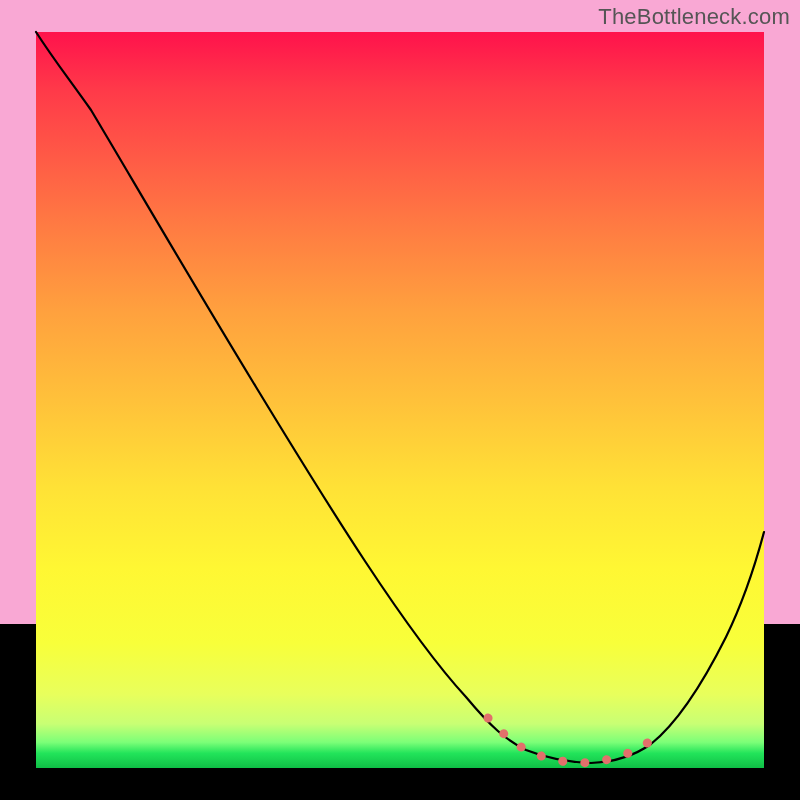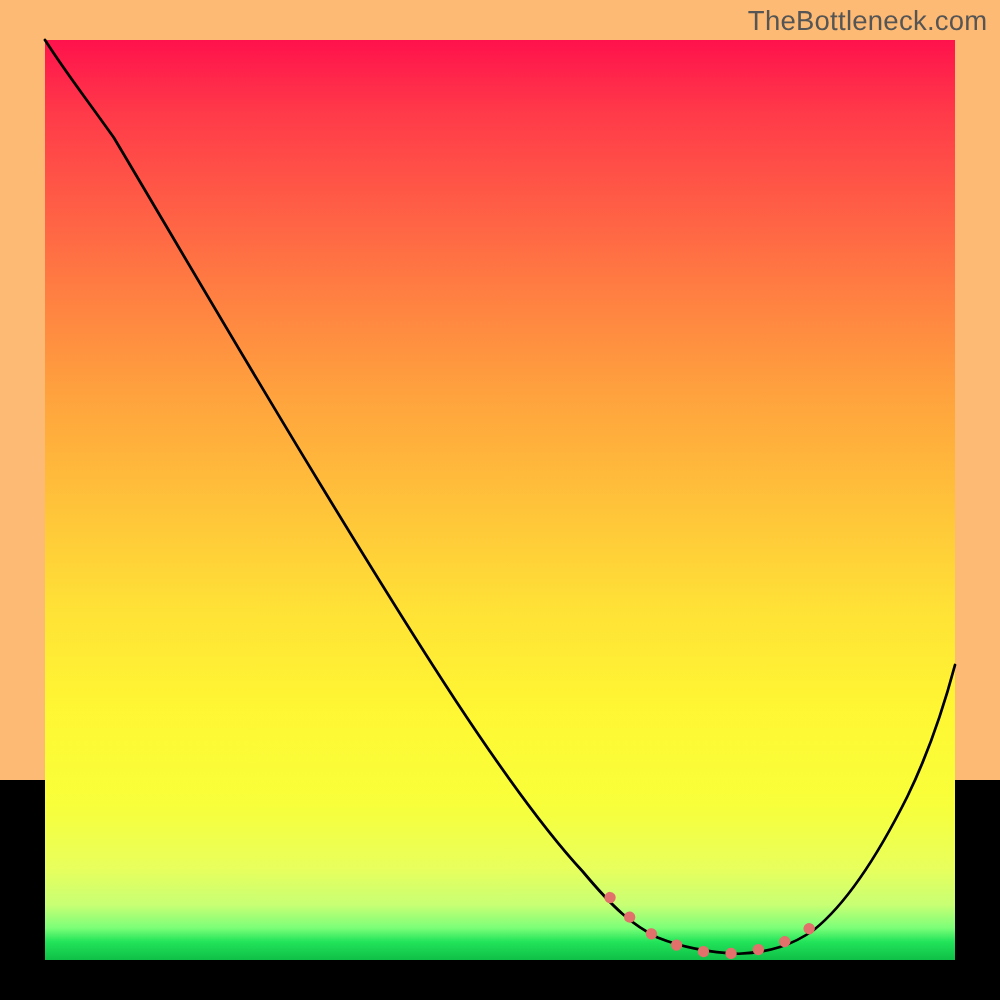--- a/index.html
+++ b/index.html
@@ -8,21 +8,21 @@
     width: 800px;
     height: 800px;
     background: #000;
     overflow: hidden;
     font-family: Arial, Helvetica, sans-serif;
   }
   .frame {
     position: relative;
     width: 800px;
     height: 624px;
-    background: #fdba74;
+    background: #f9a8d4;
   }
   .watermark {
     position: absolute;
     top: 4px;
     right: 10px;
     color: #555;
     font-size: 22px;
     font-weight: 500;
     letter-spacing: 0.2px;
     z-index: 10;

